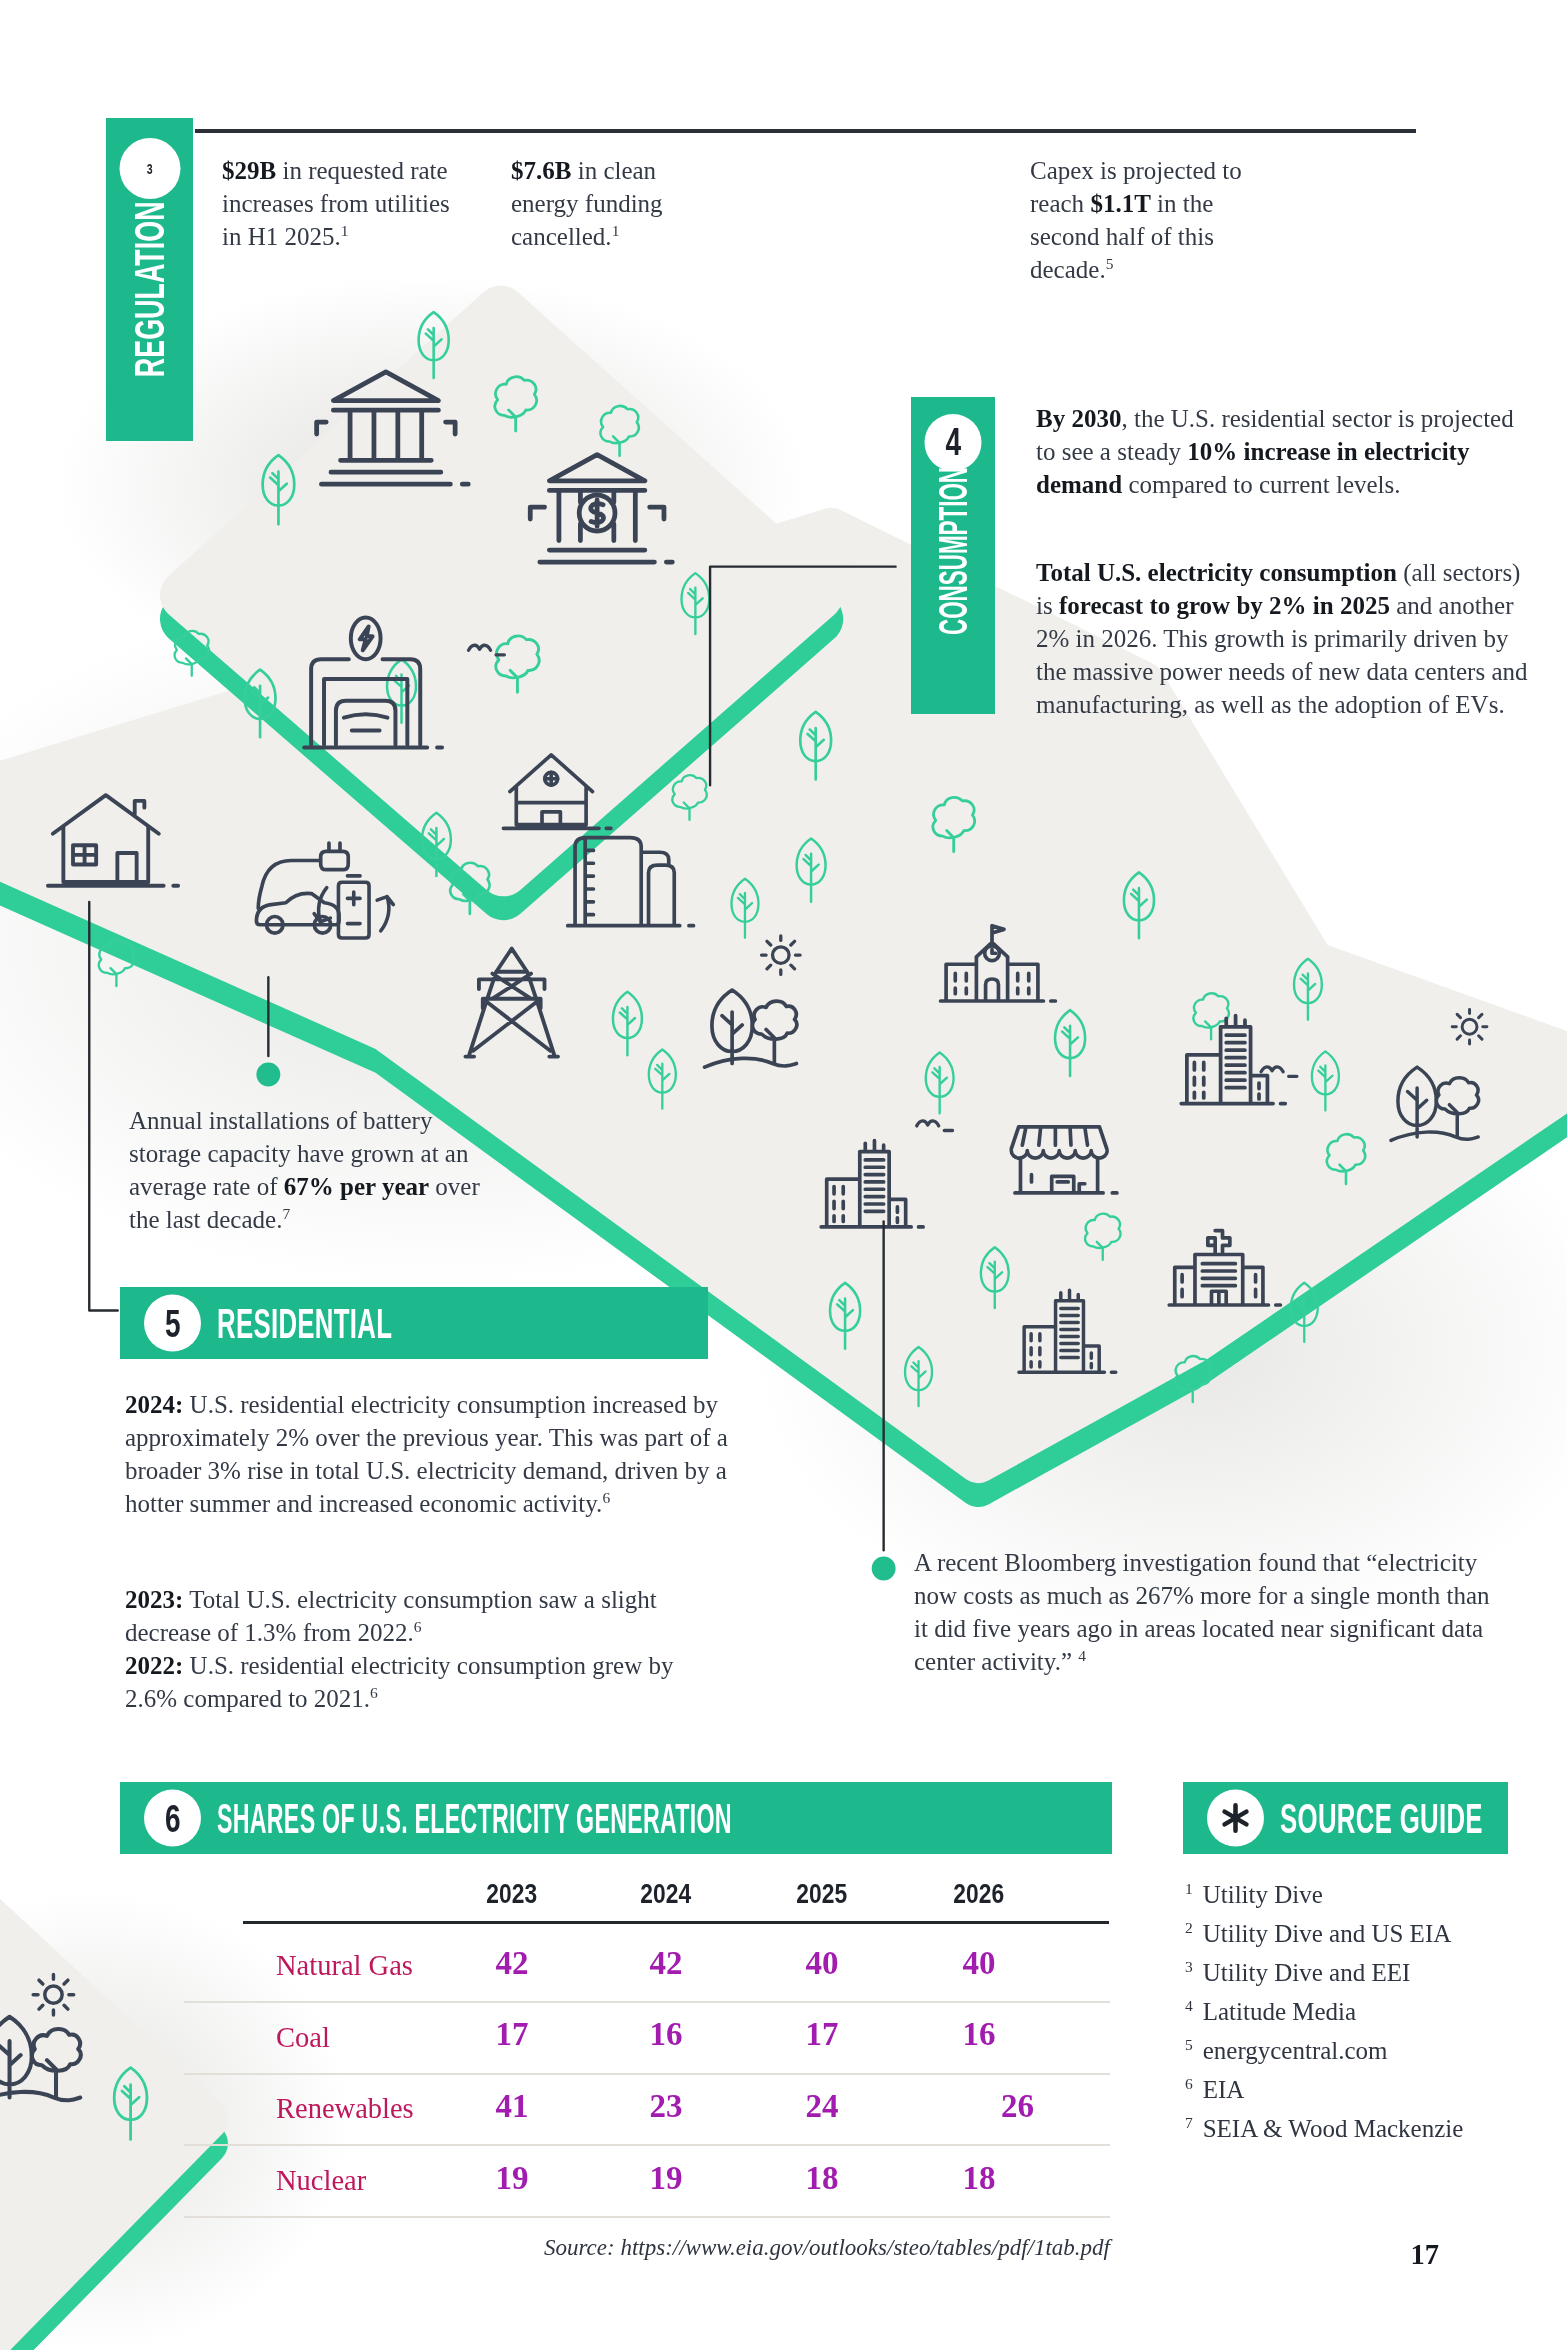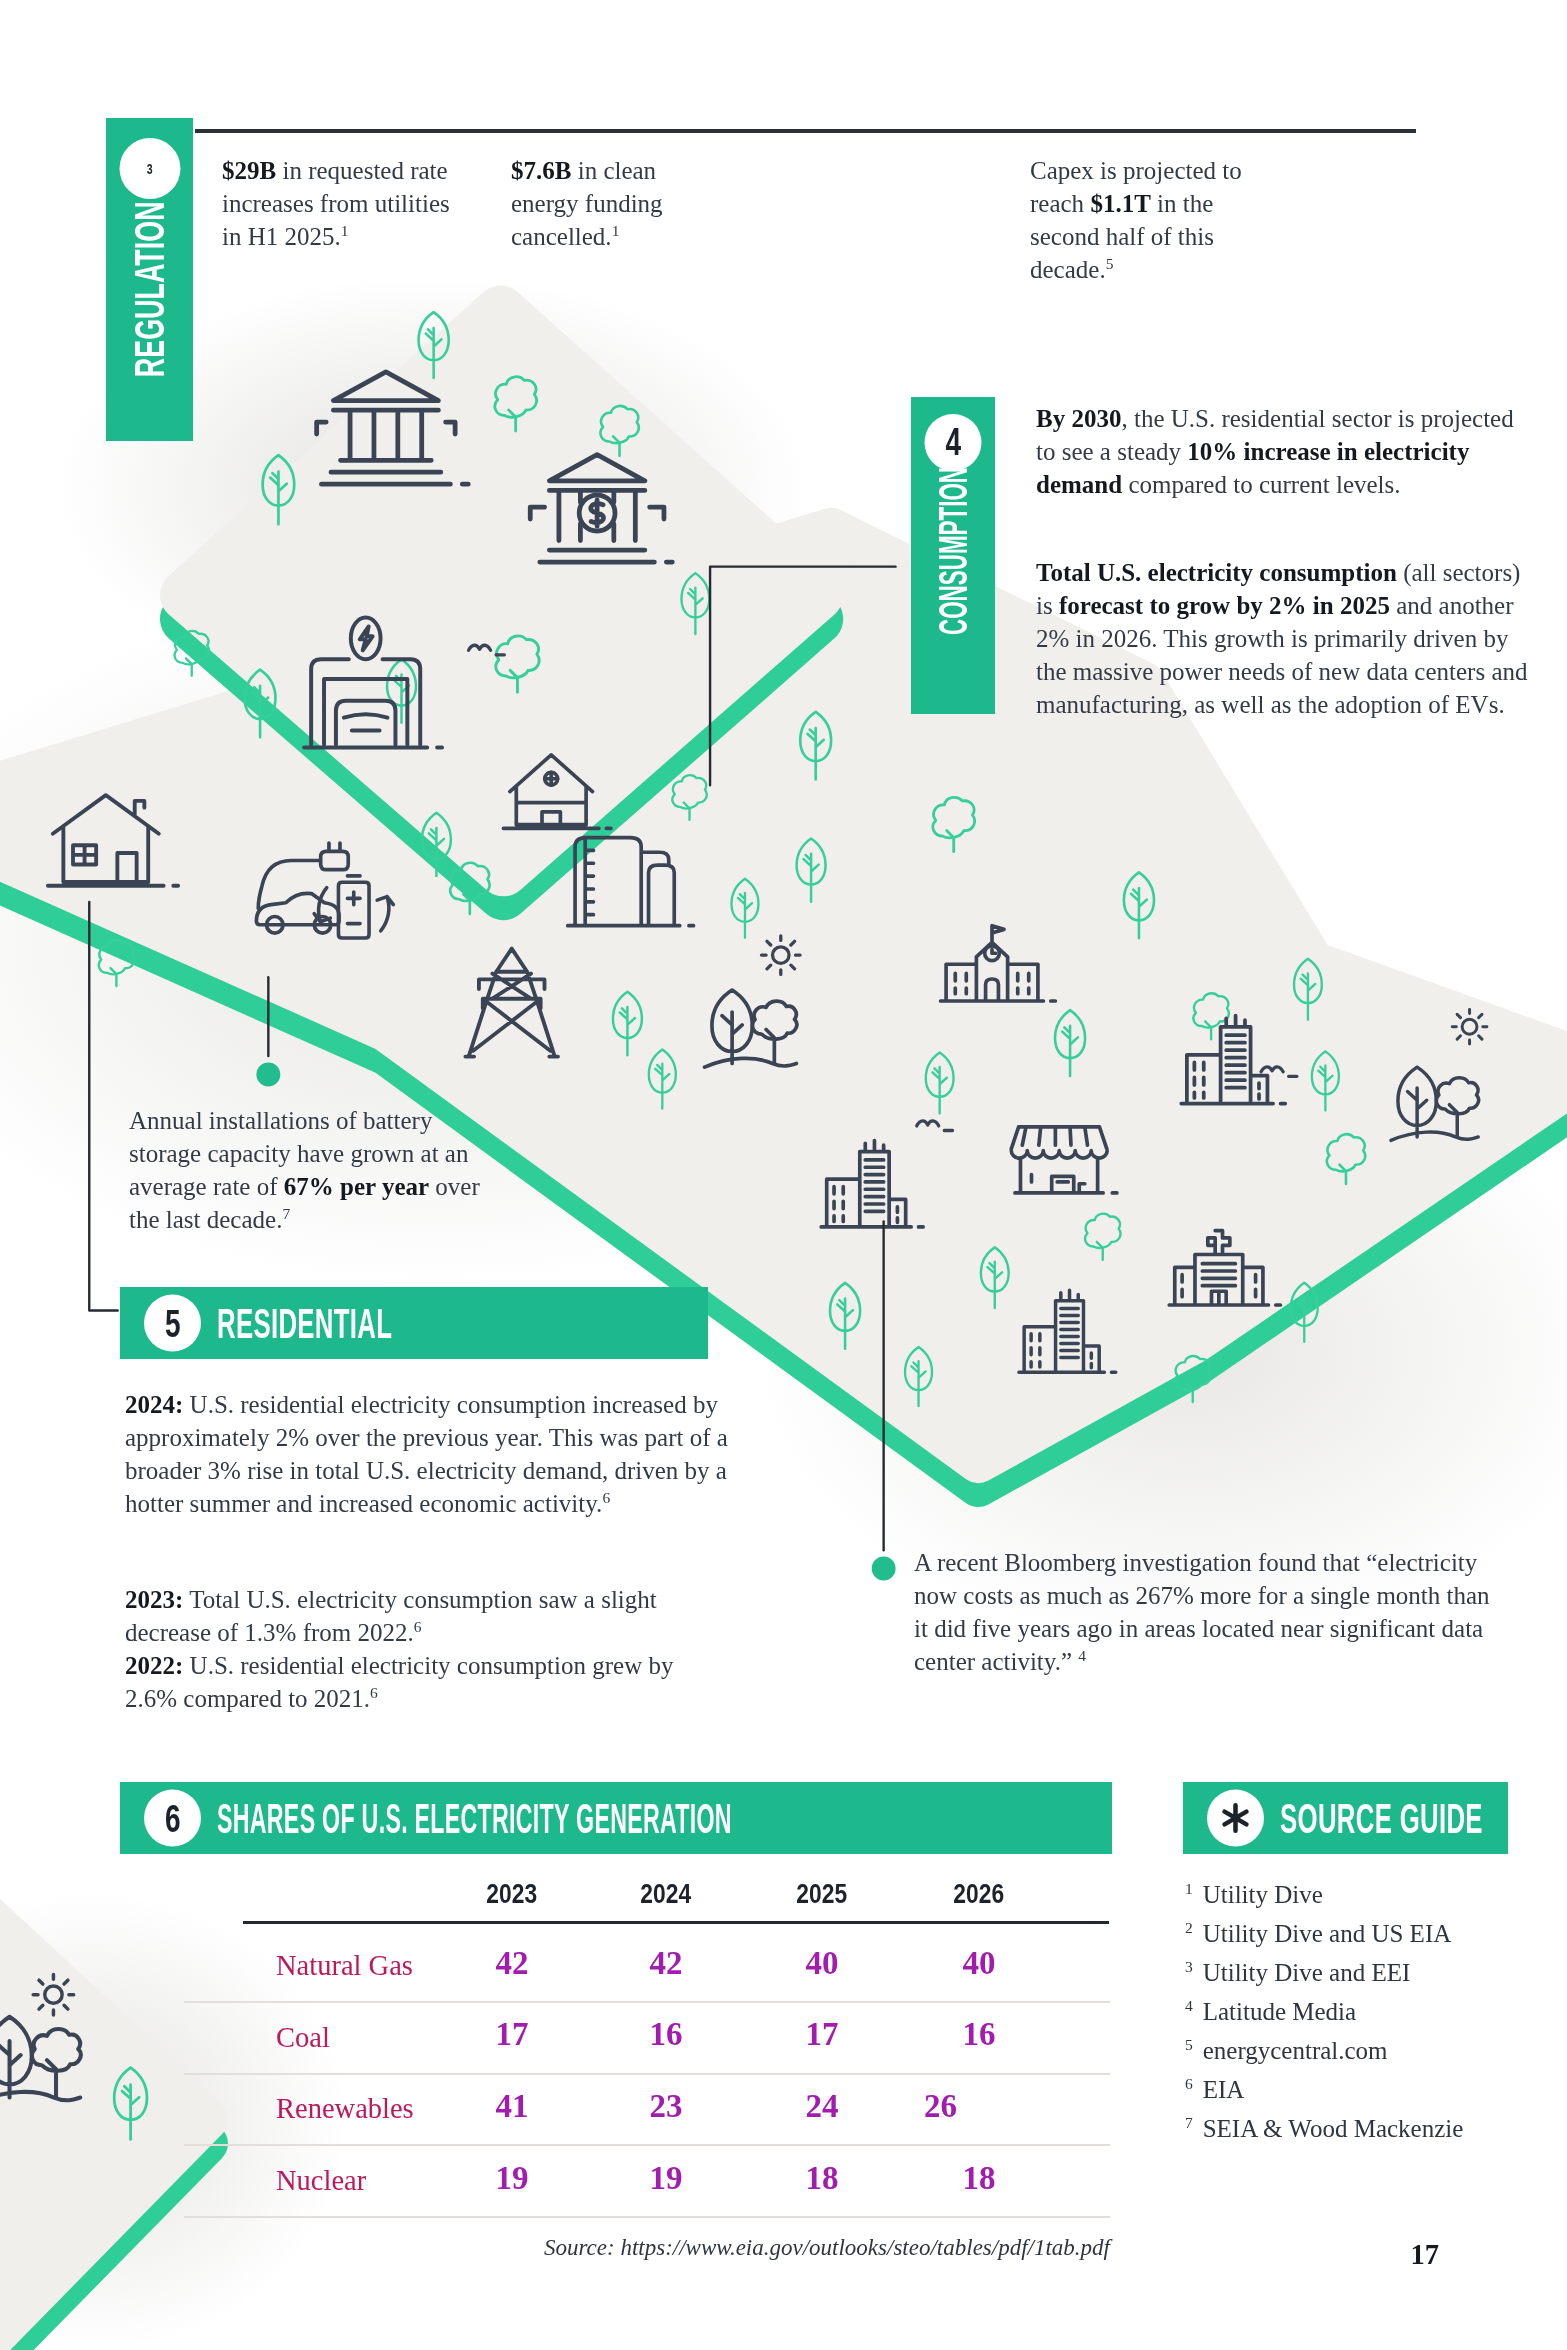--- a/index.html
+++ b/index.html
@@ -274,21 +274,21 @@
       <div class="abs g-val" style="left: 742px; top: 72px; width: 110px; text-align: center;">40</div>
       <div class="abs g-label" style="left: 94px; top: 149px; width: 184px; text-align: left;">Coal</div>
       <div class="abs g-val" style="left: 275px; top: 143px; width: 110px; text-align: center;">17</div>
       <div class="abs g-val" style="left: 429px; top: 143px; width: 110px; text-align: center;">16</div>
       <div class="abs g-val" style="left: 585px; top: 143px; width: 110px; text-align: center;">17</div>
       <div class="abs g-val" style="left: 742px; top: 143px; width: 110px; text-align: center;">16</div>
       <div class="abs g-label" style="left: 94px; top: 220px; width: 184px; text-align: left;">Renewables</div>
       <div class="abs g-val" style="left: 275px; top: 215px; width: 110px; text-align: center;">41</div>
       <div class="abs g-val" style="left: 429px; top: 215px; width: 110px; text-align: center;">23</div>
       <div class="abs g-val" style="left: 585px; top: 215px; width: 110px; text-align: center;">24</div>
-      <div class="abs g-val" style="left: 742px; top: 215px; width: 110px; text-align: left;">26</div>
+      <div class="abs g-val" style="left: 742px; top: 215px; width: 110px; text-align: right;">26</div>
       <div class="abs g-label" style="left: 94px; top: 292px; width: 184px; text-align: left;">Nuclear</div>
       <div class="abs g-val" style="left: 275px; top: 287px; width: 110px; text-align: center;">19</div>
       <div class="abs g-val" style="left: 429px; top: 287px; width: 110px; text-align: center;">19</div>
       <div class="abs g-val" style="left: 585px; top: 287px; width: 110px; text-align: center;">18</div>
       <div class="abs g-val" style="left: 742px; top: 287px; width: 110px; text-align: center;">18</div>
     </div>
   <div class="thickrule" style="left:243px;top:1921px;width:866px;"></div>
   <div class="divider" style="left:184px;top:2001px;width:926px;"></div>
   <div class="divider" style="left:184px;top:2073px;width:926px;"></div>
   <div class="divider" style="left:184px;top:2144px;width:926px;"></div>

